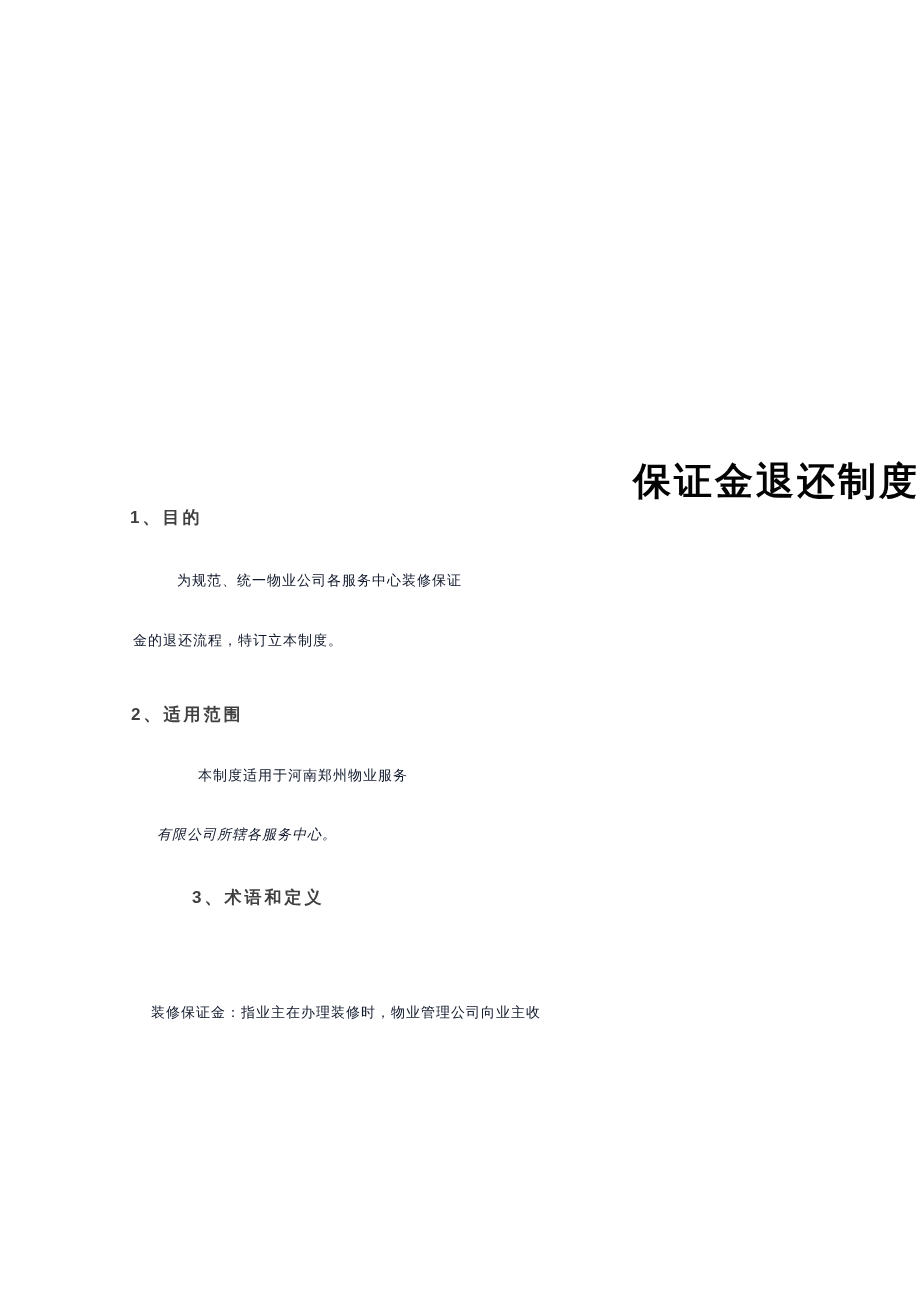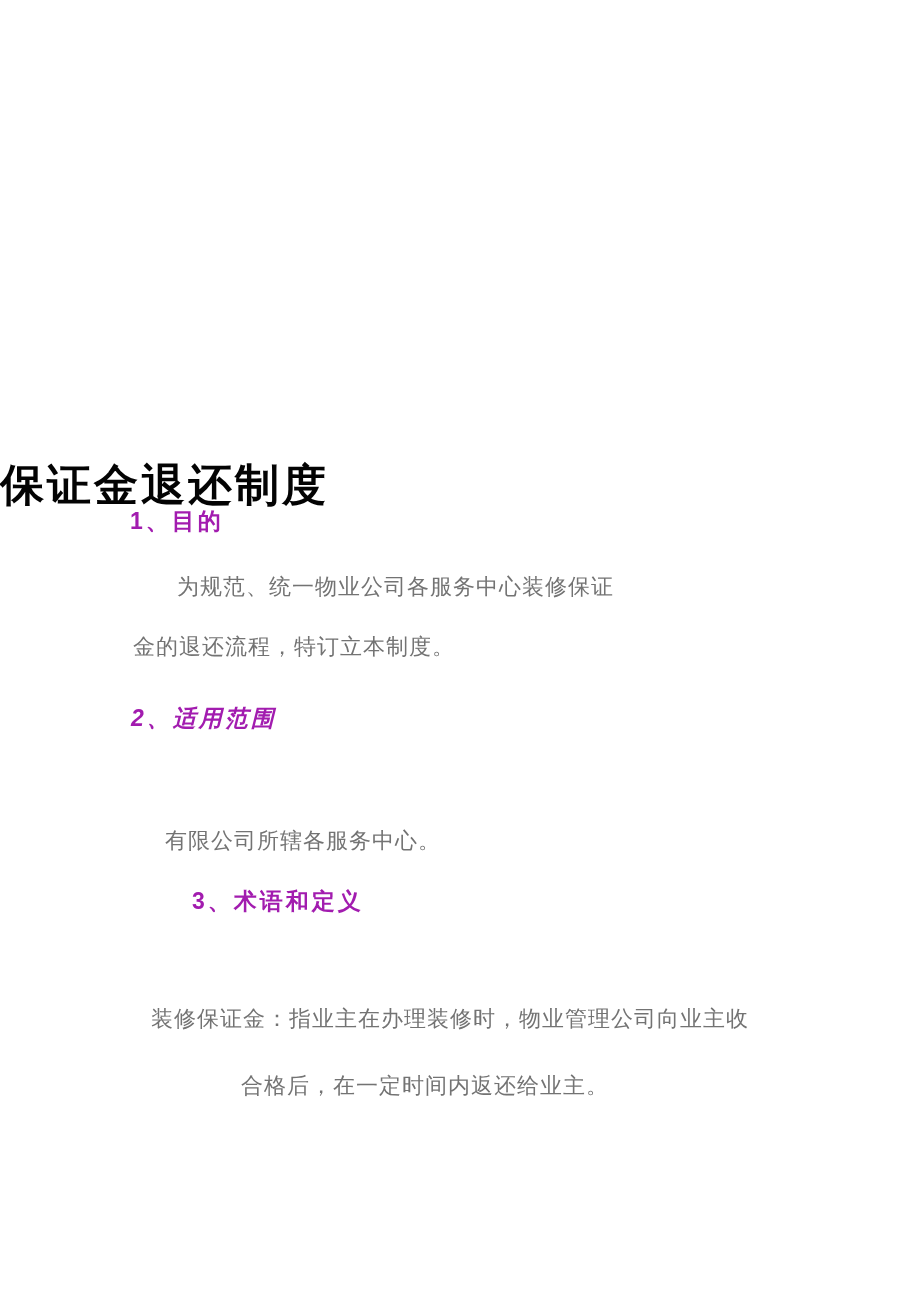--- a/index.html
+++ b/index.html
@@ -13,52 +13,52 @@
     height: 1302px;
     background: #ffffff;
     overflow: hidden;
     color: #050505;
   }
   .doc-title {
     position: absolute;
     top: 456px;
     left: 0;
     width: 920px;
-    text-align: left;
-    font-size: 44px;
+    text-align: right;
+    font-size: 38px;
     font-weight: 700;
     letter-spacing: 3px;
     color: #030303;
     white-space: nowrap;
   }
   .line {
     position: absolute;
-    font-size: 22px;
+    font-size: 14px;
     letter-spacing: 1px;
-    color: #737373;
+    color: #0f172a;
     white-space: nowrap;
   }
   .heading {
     font-weight: 700;
-    font-size: 23px;
+    font-size: 17px;
     letter-spacing: 3px;
-    color: #a21caf;
+    color: #404040;
   }
 </style>
 </head>
 <body>
 
 <div class="page">
 
   <div class="doc-title">保证金退还制度</div>
 
   <div class="line heading" style="left:130px; top:506px;">1、目的</div>
   <div class="line" style="left:177px; top:572px;">为规范、统一物业公司各服务中心装修保证</div>
   <div class="line" style="left:133px; top:632px;">金的退还流程，特订立本制度。</div>
 
-  <div class="line heading" style="left:131px; top:703px;font-style:italic;">2、适用范围</div>
-  <div class="line" style="left:165px; top:826px;">有限公司所辖各服务中心。</div>
+  <div class="line heading" style="left:131px; top:703px;">2、适用范围</div>
+  <div class="line" style="left:198px; top:767px;">本制度适用于河南郑州物业服务</div>
+  <div class="line" style="left:157px; top:826px;font-style:italic;">有限公司所辖各服务中心。</div>
 
   <div class="line heading" style="left:149px; top:886px;margin-left:43px;">3、术语和定义</div>
   <div class="line" style="left:151px; top:1004px;">装修保证金：指业主在办理装修时，物业管理公司向业主收</div>
-  <div class="line" style="left:241px; top:1071px;">合格后，在一定时间内返还给业主。</div>
 
 </div>
 
 </body></html>

